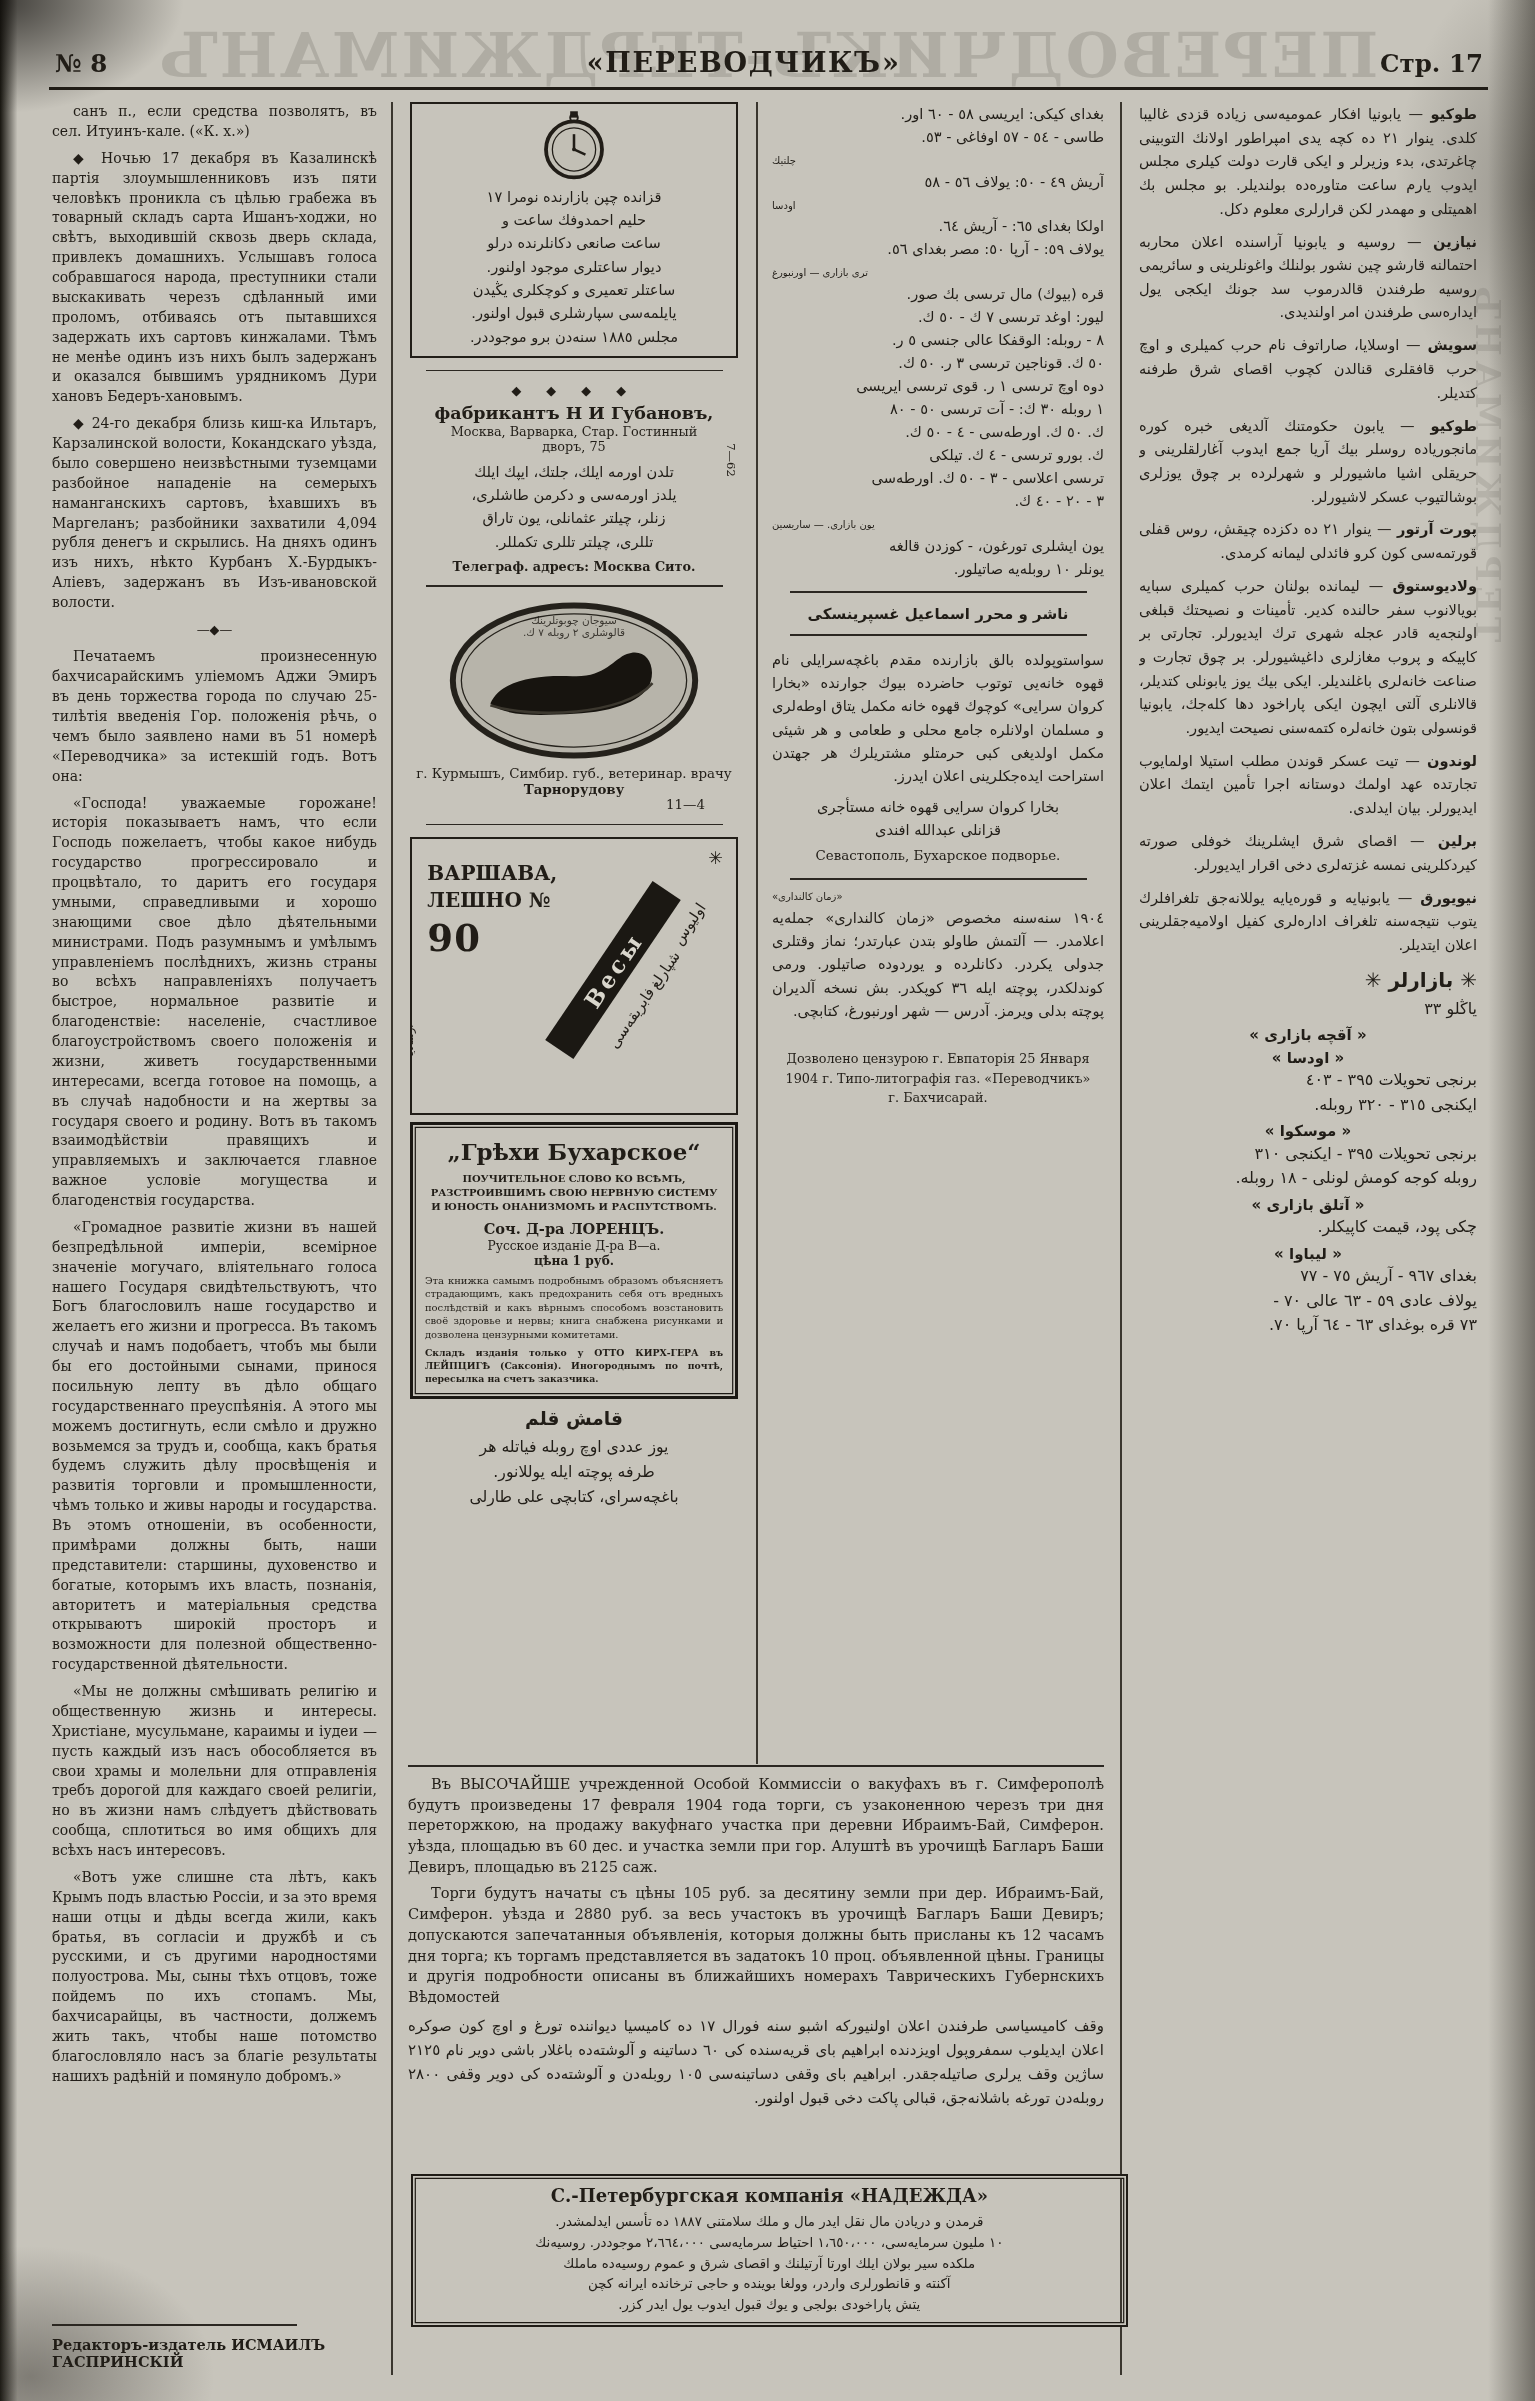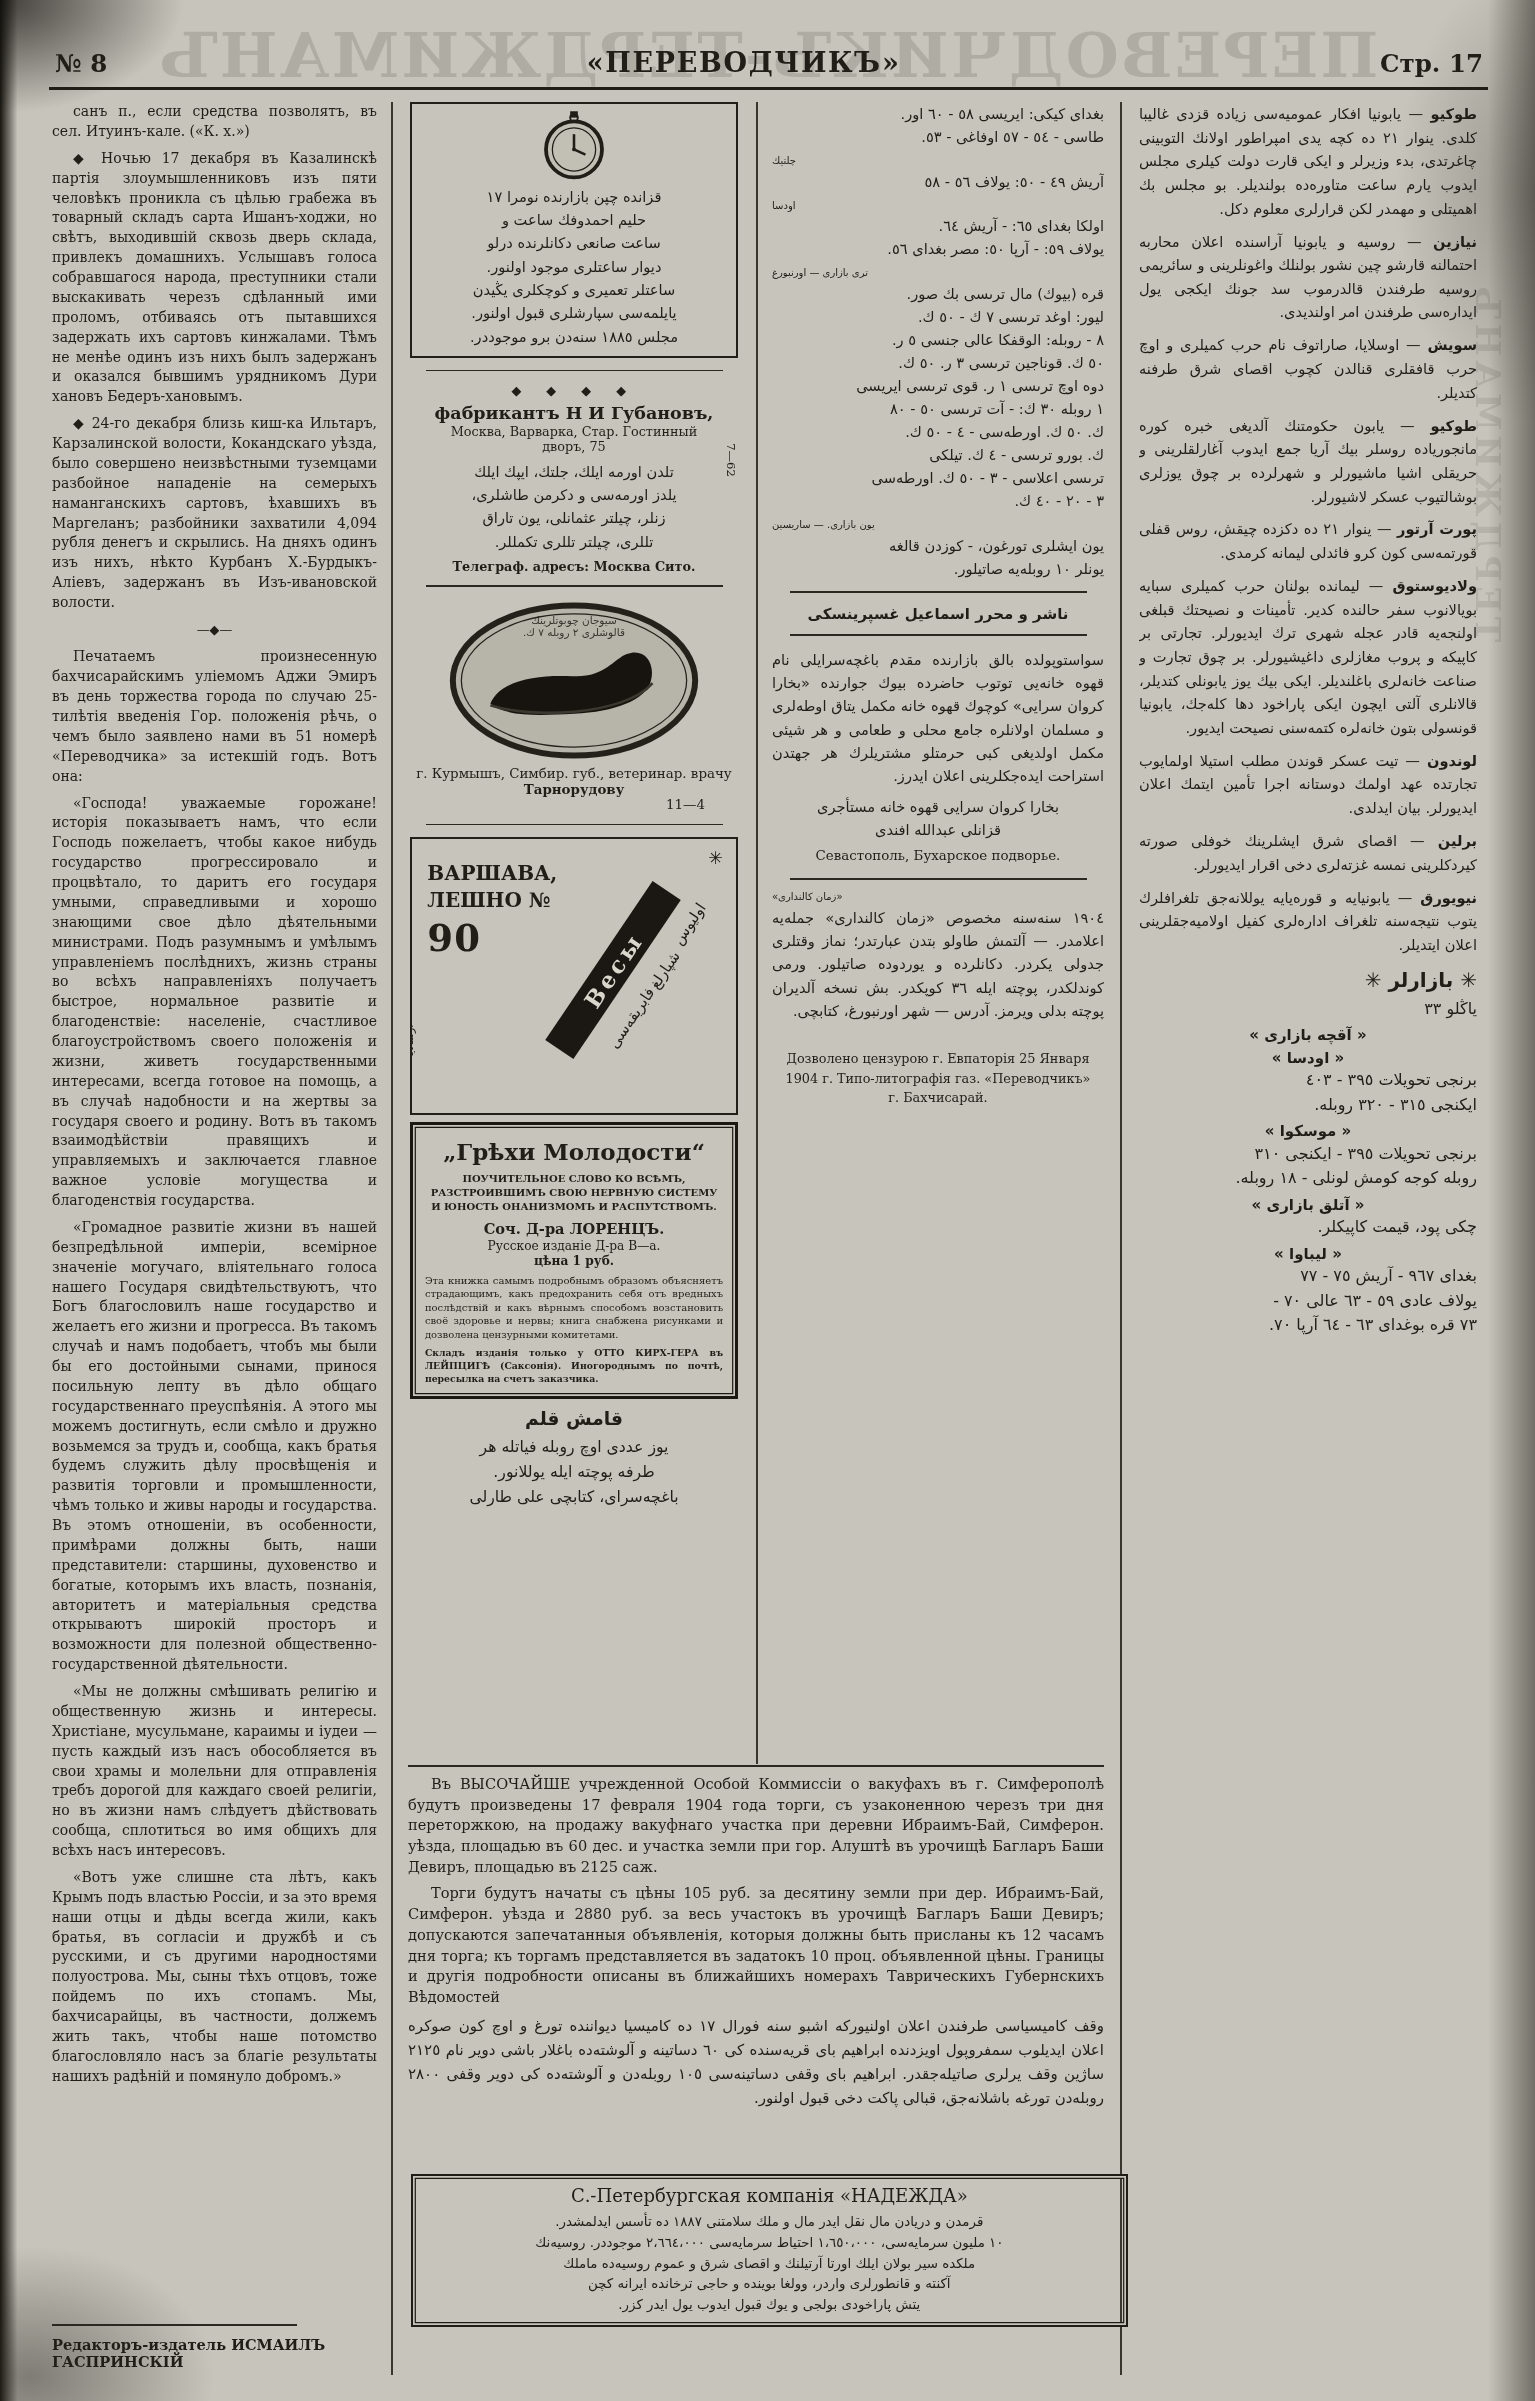--- a/index.html
+++ b/index.html
@@ -86,21 +86,21 @@
   .qamish .acenter{font-size:15.7px;}
   
   .pubrow{text-align:center;font-weight:bold;font-size:15px;margin:5.8px 0;}
   .censor{font-size:12.8px;line-height:1.5;text-align:center;margin-top:27px;}
   
   .widebar{position:absolute;left:408px;top:1765px;width:696px;height:1.7px;background:#2b2721;}
   .wide{position:absolute;left:408px;top:1774px;width:696px;}
   .wide p.ru{font-size:14.6px;line-height:1.42;text-align:justify;text-indent:23px;margin:0 0 5.8px;}
   .wide .apar{font-size:15px;}
   .nadejda{position:absolute;left:411px;top:2174px;width:687px;border:2.9px solid #201c16;box-shadow:inset 0 0 0 1.7px #c7c4bb,inset 0 0 0 2.9px #201c16;padding:9.3px 12.8px;}
-  .n-title{text-align:center;font-weight:normal;font-size:18px;margin-bottom:5.8px;}
+  .n-title{text-align:center;font-weight:bold;font-size:18px;margin-bottom:5.8px;}
   .n-line{font-size:13.4px;line-height:1.55;text-align:center;}
   
   .mkt-head{text-align:right;font-weight:bold;font-size:20px;margin:11.6px 0 4.7px;}
   .mh{text-align:center;font-weight:bold;font-size:15px;margin:4.7px 0 1.2px;}
   .ml{font-size:16px;line-height:1.55;}
 </style>
 </head>
 <body>
 
 <div class="page">
@@ -207,21 +207,21 @@
       <div class="v-ribbon">
         <span>Весы</span>
       </div>
       <div class="v-aword v-a1 rtl">اوليوس</div>
       <div class="v-aword v-a2 rtl">شپارلغ</div>
       <div class="v-aword v-a3 rtl">فابريقەسى</div>
       <div class="v-side rtl">ارشاديا</div>
     </div>
 
     <div class="grehi">
-      <div class="g-title">„Грѣхи Молодости“</div>
+      <div class="g-title">„Грѣхи Бухарское“</div>
       <div class="g-slogan">ПОУЧИТЕЛЬНОЕ СЛОВО КО ВСѢМЪ, РАЗСТРОИВШИМЪ СВОЮ НЕРВНУЮ СИСТЕМУ И ЮНОСТЬ ОНАНИЗМОМЪ И РАСПУТСТВОМЪ.</div>
       <div class="g-auth">Соч. Д-ра ЛОРЕНЦЪ.</div>
       <div class="g-ed">Русское изданіе Д-ра В—а.</div>
       <div class="g-price">цѣна 1 руб.</div>
       <div class="g-fine">Эта книжка самымъ подробнымъ образомъ объясняетъ страдающимъ, какъ предохранить себя отъ вредныхъ послѣдствій и какъ вѣрнымъ способомъ возстановить своё здоровье и нервы; книга снабжена рисунками и дозволена цензурными комитетами.</div>
       <div class="g-stock">Складъ изданія только у ОТТО КИРХ-ГЕРА въ ЛЕЙПЦИГѢ (Саксонія). Иногороднымъ по почтѣ, пересылка на счетъ заказчика.</div>
     </div>
 
     <div class="qamish rtl">
       <div class="qamish-head">قامش قلم</div>

